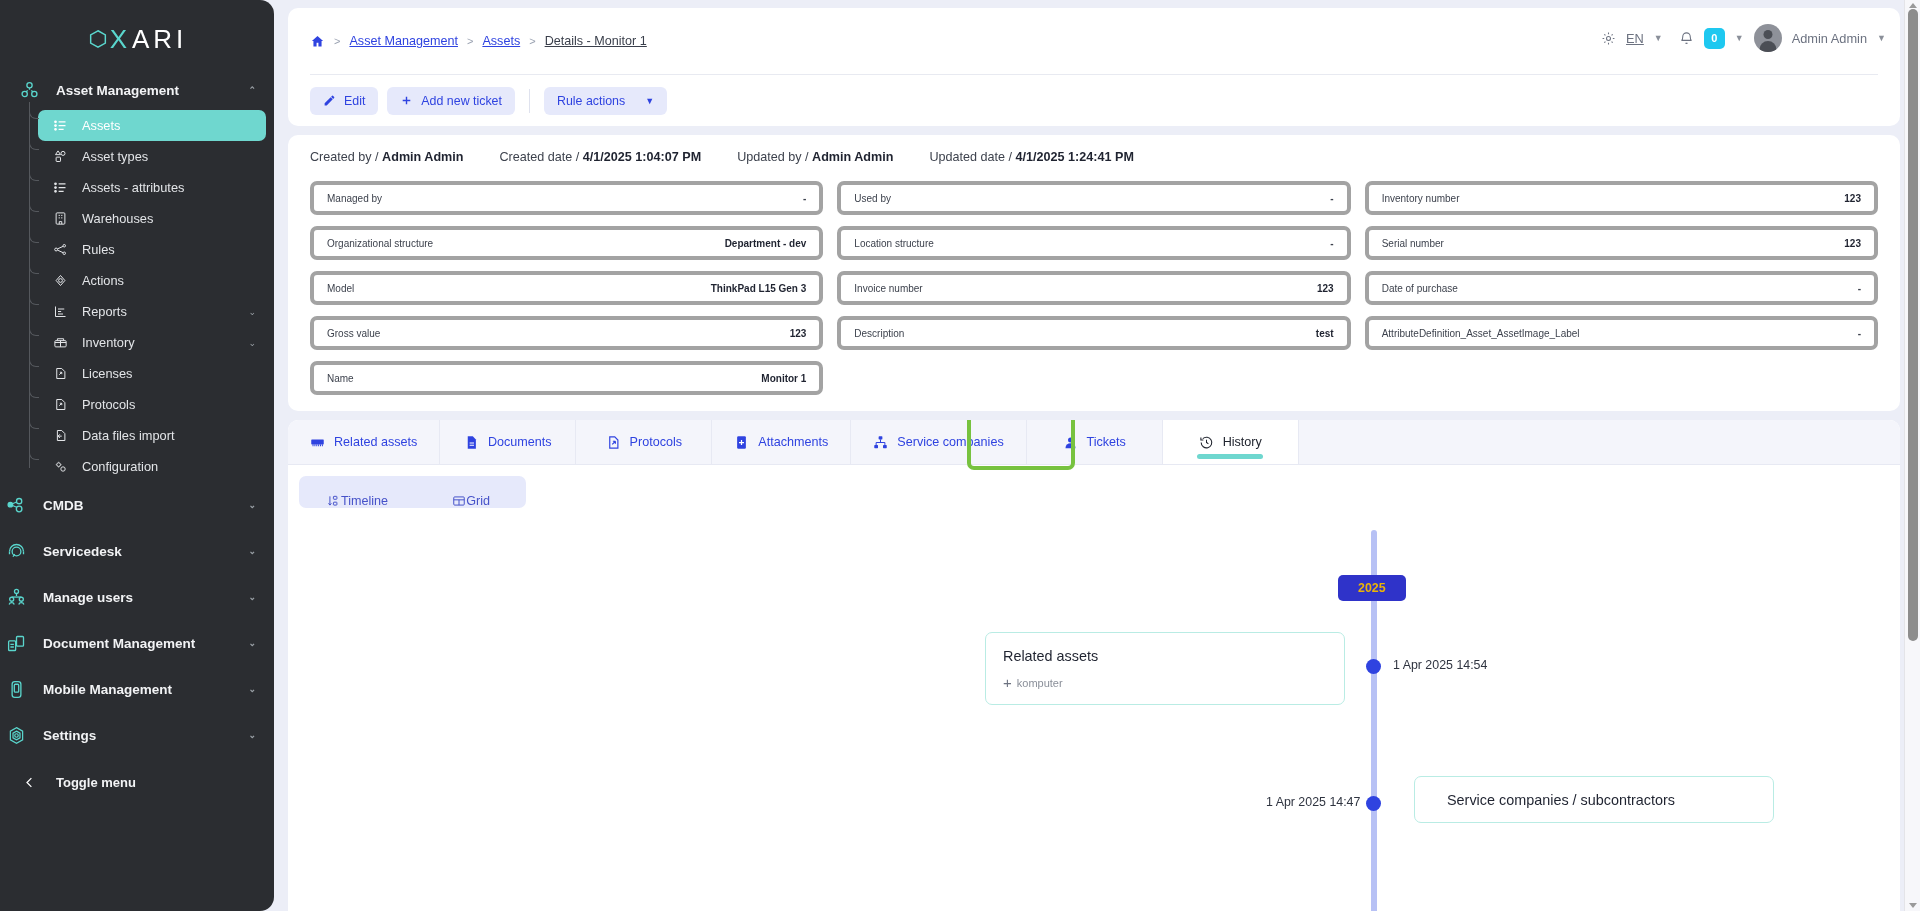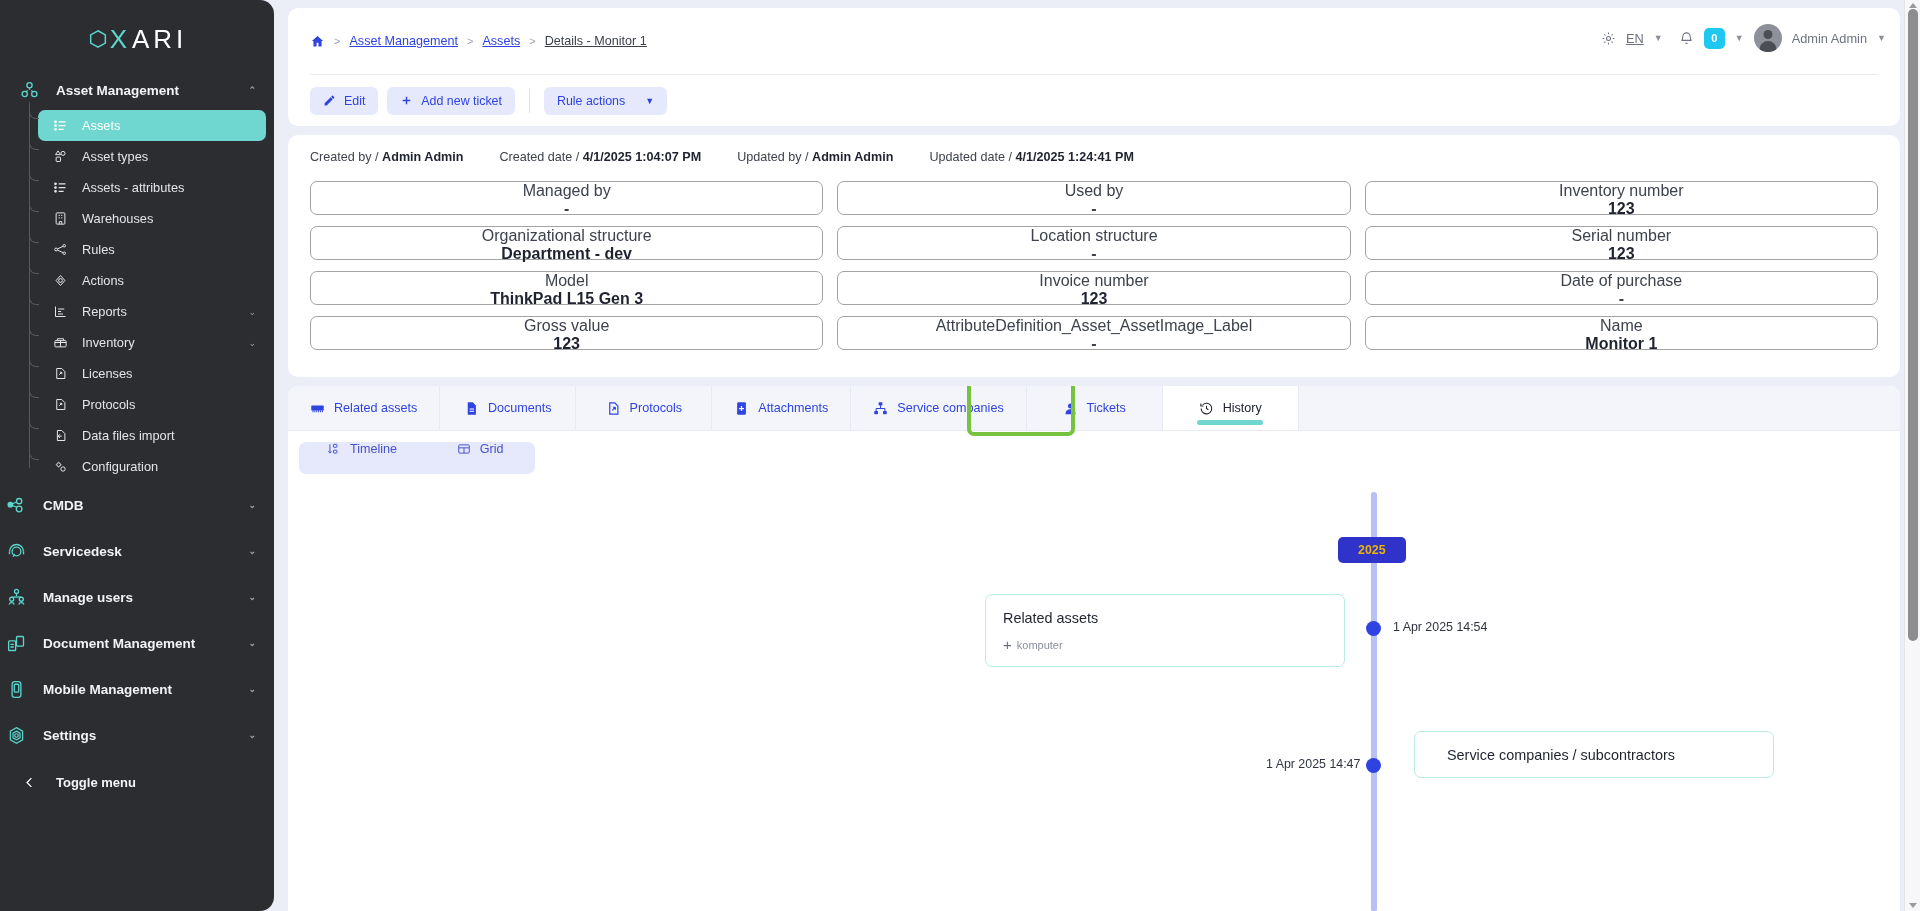--- a/index.html
+++ b/index.html
@@ -176,28 +176,27 @@
     font-size: 12.6px; color:#3d424d;
   }
   .meta-row b { color:#1f2330; font-weight:700; }
 
   .attr-grid {
     display:grid; grid-template-columns: repeat(3, 1fr);
     gap: 11px 14px;
     padding-top: 2px;
   }
   .attr {
-    border: 1px solid #a3a3a3;
+    border: 4px solid #a3a3a3;
     border-radius: 7px;
     height: 34px;
     display:flex; align-items:center; justify-content:space-between;
     padding: 0 13px;
-    font-size: 16px; color:#3d424d;
+    font-size: 10px; color:#3d424d;
     background:#fff;
-    flex-direction:column;
   }
   .attr .val { font-weight: 700; color:#1f2330; }
   .attr .val.dash { font-weight: 700; color:#3d424d; }
 
   
   #tabs-card { margin-top: 9px; height: 100%; overflow:hidden; position:relative;}
   .tabstrip {
     display:flex; background:#f4f5fb;
     border-radius: 10px 10px 0 0;
     border-bottom: 1px solid #e7e9f3;
@@ -229,21 +228,21 @@
 
   .subtabs {
     margin: 11px 0 0 11px;
     display:inline-flex;
     background:#e6e9fb;
     border-radius: 7px;
     height: 32px;
     overflow:hidden;
   }
   .subtab {
-    display:flex; align-items:flex-start; gap:9px;
+    display:flex; align-items:flex-end; 
     padding: 0 28px;
     font-size: 12.6px; color:#4652c9;
     cursor:pointer;
     min-width: 110px; justify-content:center;
   }
 
   
   .timeline-wrap {
     position:relative;
     height: 420px;
@@ -654,20 +653,24 @@
       </div>
 
       <div class="attr">
         <span>Date of purchase</span>
         <span class="val dash">-</span>
       </div>
       <div class="attr">
         <span>Gross value</span>
         <span class="val">123</span>
       </div>
+      <div class="attr">
+        <span>Description</span>
+        <span class="val">test</span>
+      </div>
 
       <div class="attr">
         <span>AttributeDefinition_Asset_AssetImage_Label</span>
         <span class="val dash">-</span>
       </div>
       <div class="attr">
         <span>Name</span>
         <span class="val">Monitor 1</span>
       </div>
       <div></div>
@@ -791,21 +794,21 @@
       <div class="tl-card" style="left:697px; top:102px; width:360px;">
         <div class="tl-title">Related assets</div>
         <div class="tl-sub">
           <span class="tl-plus">+</span>
           <span>komputer</span>
         </div>
       </div>
 
       <div class="tl-dot" style="top:266px;"></div>
       <div class="tl-time" style="left:978px; top:265px;">1 Apr 2025 14:47</div>
-      <div class="tl-card" style="left:1126px; top:239px; width:360px;padding-left:32px;">
+      <div class="tl-card" style="left:1126px; top:246px; width:360px;padding-left:32px;">
         <div class="tl-title">Service companies / subcontractors</div>
       </div>
     </div>
   </div>
 
   <div id="scrollbar">
     <div class="sb-arrow sb-up"></div>
     <div class="thumb"></div>
     <div class="sb-arrow sb-down"></div>
   </div>

